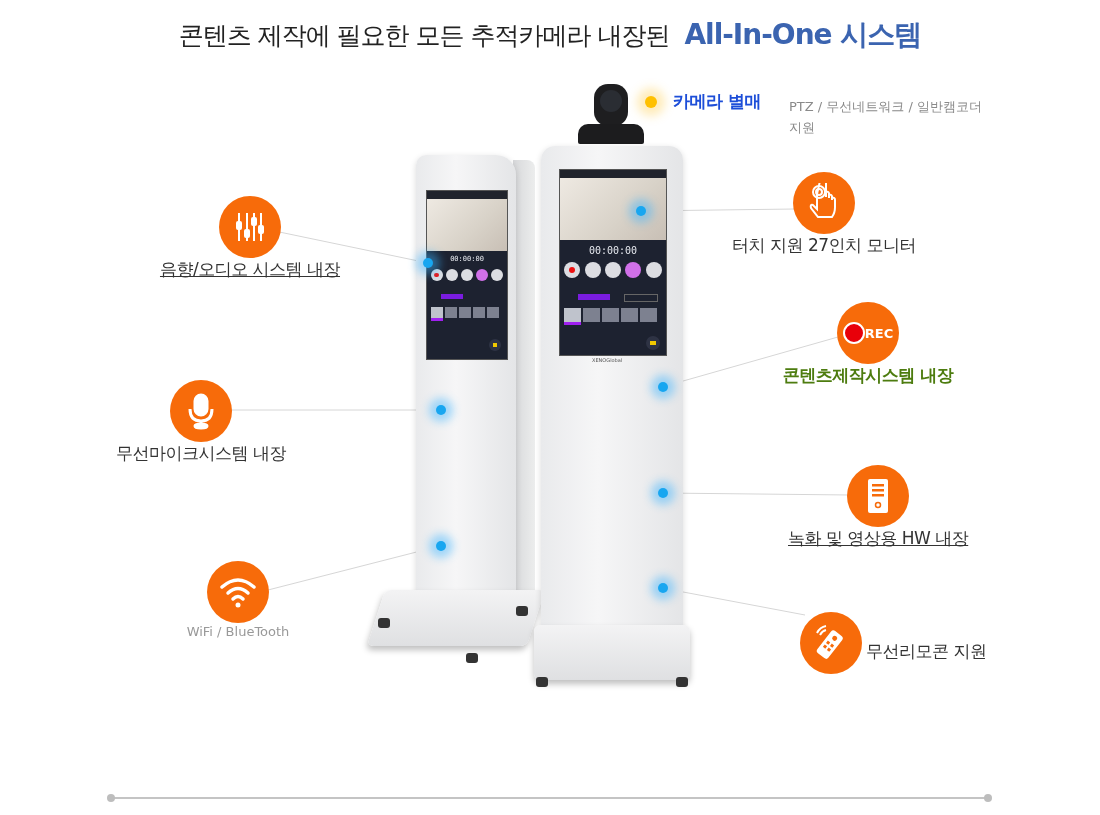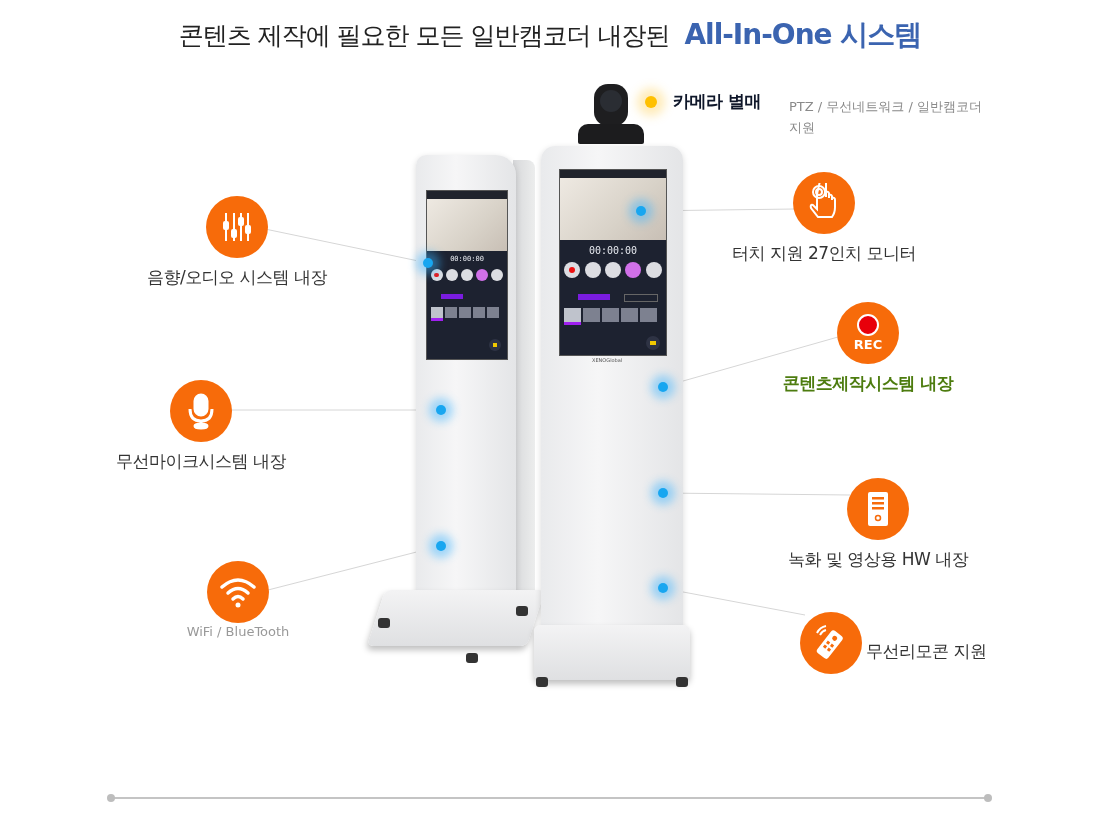--- a/index.html
+++ b/index.html
@@ -13,21 +13,21 @@
   }
   .title .accent { color: #3b64b0; font-weight: bold; font-size: 28px; margin-left: 8px; }
 
   .lines { position: absolute; left: 0; top: 0; width: 1100px; height: 815px; pointer-events: none; }
 
   .feature { position: absolute; text-align: center; }
   .icon-circle {
     width: 62px; height: 62px; border-radius: 50%; background: #f76b0a;
     display: flex; align-items: center; justify-content: center; margin: 0 auto;
   }
-  .feature-label { font-size: 17px; color: #333; margin-top: 8px; white-space: nowrap; letter-spacing: -0.5px; }
+  .feature-label { font-size: 17px; color: #333; white-space: nowrap; letter-spacing: -0.5px; }
   .feature-sub { font-size: 13px; color: #999; white-space: nowrap; margin-top: 1px; }
   .feature-label.orange { color: #4d7c0f; font-weight: bold; }
 
   
   .kiosk { position: absolute; }
   .k-body { position: absolute; background: linear-gradient(90deg,#e9eaec,#f6f6f7 40%,#e4e5e7); border-radius: 10px; box-shadow: 0 2px 6px rgba(0,0,0,0.15); }
   .k-side { position: absolute; background: linear-gradient(90deg,#d7d8da,#eceded); }
   .k-screen { position: absolute; background: #1d2230; border: 1px solid #555; overflow: hidden; }
   .k-base { position: absolute; background: linear-gradient(180deg,#f3f3f4,#dfe0e2); border-radius: 6px; box-shadow: 0 4px 6px rgba(0,0,0,0.25); }
   .wheel { position: absolute; width: 12px; height: 10px; background: #333; border-radius: 3px; }
@@ -46,31 +46,31 @@
   .folder::after { content: ""; position: absolute; left: 30%; top: 35%; width: 40%; height: 30%; background: #f0c800; }
 
   .camera { position: absolute; }
   .glow-dot {
     position: absolute; width: 10px; height: 10px; border-radius: 50%; background: #18a6f0;
     box-shadow: 0 0 8px 7px rgba(60,180,255,0.45);
   }
 
   .cam-label { position: absolute; top: 90px; left: 645px; display: flex; align-items: center; }
   .sun { width: 12px; height: 12px; border-radius: 50%; background: #ffc000; box-shadow: 0 0 10px 8px rgba(255,200,60,0.35); margin-right: 16px; }
-  .cam-title { font-size: 17px; color: #0f172a; font-weight: bold; letter-spacing: -0.5px; }
+  .cam-title { font-size: 17px; color: #1d4ed8; font-weight: bold; letter-spacing: -0.5px; }
   .cam-sub { position: absolute; top: 96px; left: 789px; width: 210px; font-size: 13px; color: #8a8a8a; line-height: 21px; }
 
   .divider { position: absolute; top: 797px; left: 111px; width: 877px; height: 2px; background: #c4c4c4; }
   .divider-dot { position: absolute; top: 794px; width: 8px; height: 8px; border-radius: 50%; background: #bdbdbd; }
 </style>
 </head>
 <body>
 
 <div class="title">
-  <span>콘텐츠 제작에 필요한 모든 일반캠코더 내장된</span>
+  <span>콘텐츠 제작에 필요한 모든 추적카메라 내장된</span>
   <span class="accent">All-In-One 시스템</span>
 </div>
 
 <svg class="lines" viewBox="0 0 1100 815">
   <g stroke="#d6d6d6" stroke-width="1" fill="none">
     <line x1="265" y1="229" x2="428" y2="263"></line>
     <line x1="228" y1="410" x2="440" y2="410"></line>
     <line x1="268" y1="590" x2="440" y2="546"></line>
     <line x1="640" y1="211" x2="795" y2="209"></line>
     <line x1="662" y1="387" x2="838" y2="337"></line>
@@ -151,21 +151,21 @@
 <div class="glow-dot" style="left:658px;top:382px;"></div>
 <div class="glow-dot" style="left:658px;top:488px;"></div>
 <div class="glow-dot" style="left:658px;top:583px;"></div>
 
 <div class="cam-label">
   <span class="sun"></span>
   <span class="cam-title">카메라 별매</span>
 </div>
 <div class="cam-sub">PTZ /  무선네트워크 / 일반캠코더 지원</div>
 
-<div class="feature" style="left:137px;top:196px;width:200px;">
+<div class="feature" style="left:150px;top:196px;width:200px;text-decoration:underline;">
   <div class="icon-circle">
     <svg width="36" height="36" viewBox="0 0 36 36" fill="#fff">
       <rect x="6" y="4" width="2" height="28"></rect>
         <rect x="4" y="12" width="6" height="9" rx="2"></rect>
       <rect x="14" y="4" width="2" height="28"></rect>
         <rect x="12" y="20" width="6" height="9" rx="2"></rect>
       <rect x="21" y="4" width="2" height="28"></rect>
         <rect x="19" y="8" width="6" height="9" rx="2"></rect>
       <rect x="28" y="4" width="2" height="28"></rect>
         <rect x="26" y="16" width="6" height="9" rx="2"></rect>
@@ -203,28 +203,28 @@
     <svg width="36" height="40" viewBox="0 0 36 40" fill="none" stroke="#fff" stroke-width="2">
       <circle cx="13" cy="9" r="6"></circle>
         <circle cx="13" cy="9" r="3"></circle>
       <path d="M11 11 v15 l-4-4 q-3-1-2 3 l7 9 h14 q3-4 3-10 v-7 q0-3-3-2 v2 v-3 q0-3-3-2 v3 v-4 q0-3-3-2 v5 v-16 q0-3-3-3 t-3 3z"></path>
     </svg>
   </div>
   <div class="feature-label">터치 지원 27인치 모니터</div>
 </div>
 
 <div class="feature" style="left:768px;top:302px;width:200px;">
-  <div class="icon-circle" style="flex-direction:column;">
+  <div class="icon-circle" style="flex-direction:row;">
     <div style="width:18px;height:18px;border-radius:50%;background:#e8000a;border:2px solid #fff;"></div>
     <div style="color:#fff;font-weight:bold;font-size:13px;margin-top:1px;">REC</div>
   </div>
   <div class="feature-label orange">콘텐츠제작시스템 내장</div>
 </div>
 
-<div class="feature" style="left:788px;top:478px;width:180px;">
+<div class="feature" style="left:788px;top:465px;width:180px;text-decoration:underline;">
   <div class="icon-circle">
     <svg width="26" height="36" viewBox="0 0 26 36">
       <rect x="3" y="1" width="20" height="34" rx="2" fill="#fff"></rect>
       <rect x="7" y="6" width="12" height="2.5" fill="#f76b0a"></rect>
       <rect x="7" y="11" width="12" height="2.5" fill="#f76b0a"></rect>
       <rect x="7" y="16" width="12" height="2.5" fill="#f76b0a"></rect>
       <circle cx="13" cy="27" r="2.5" fill="none" stroke="#f76b0a" stroke-width="1.5"></circle>
     </svg>
   </div>
   <div class="feature-label">녹화 및 영상용 HW 내장</div>

